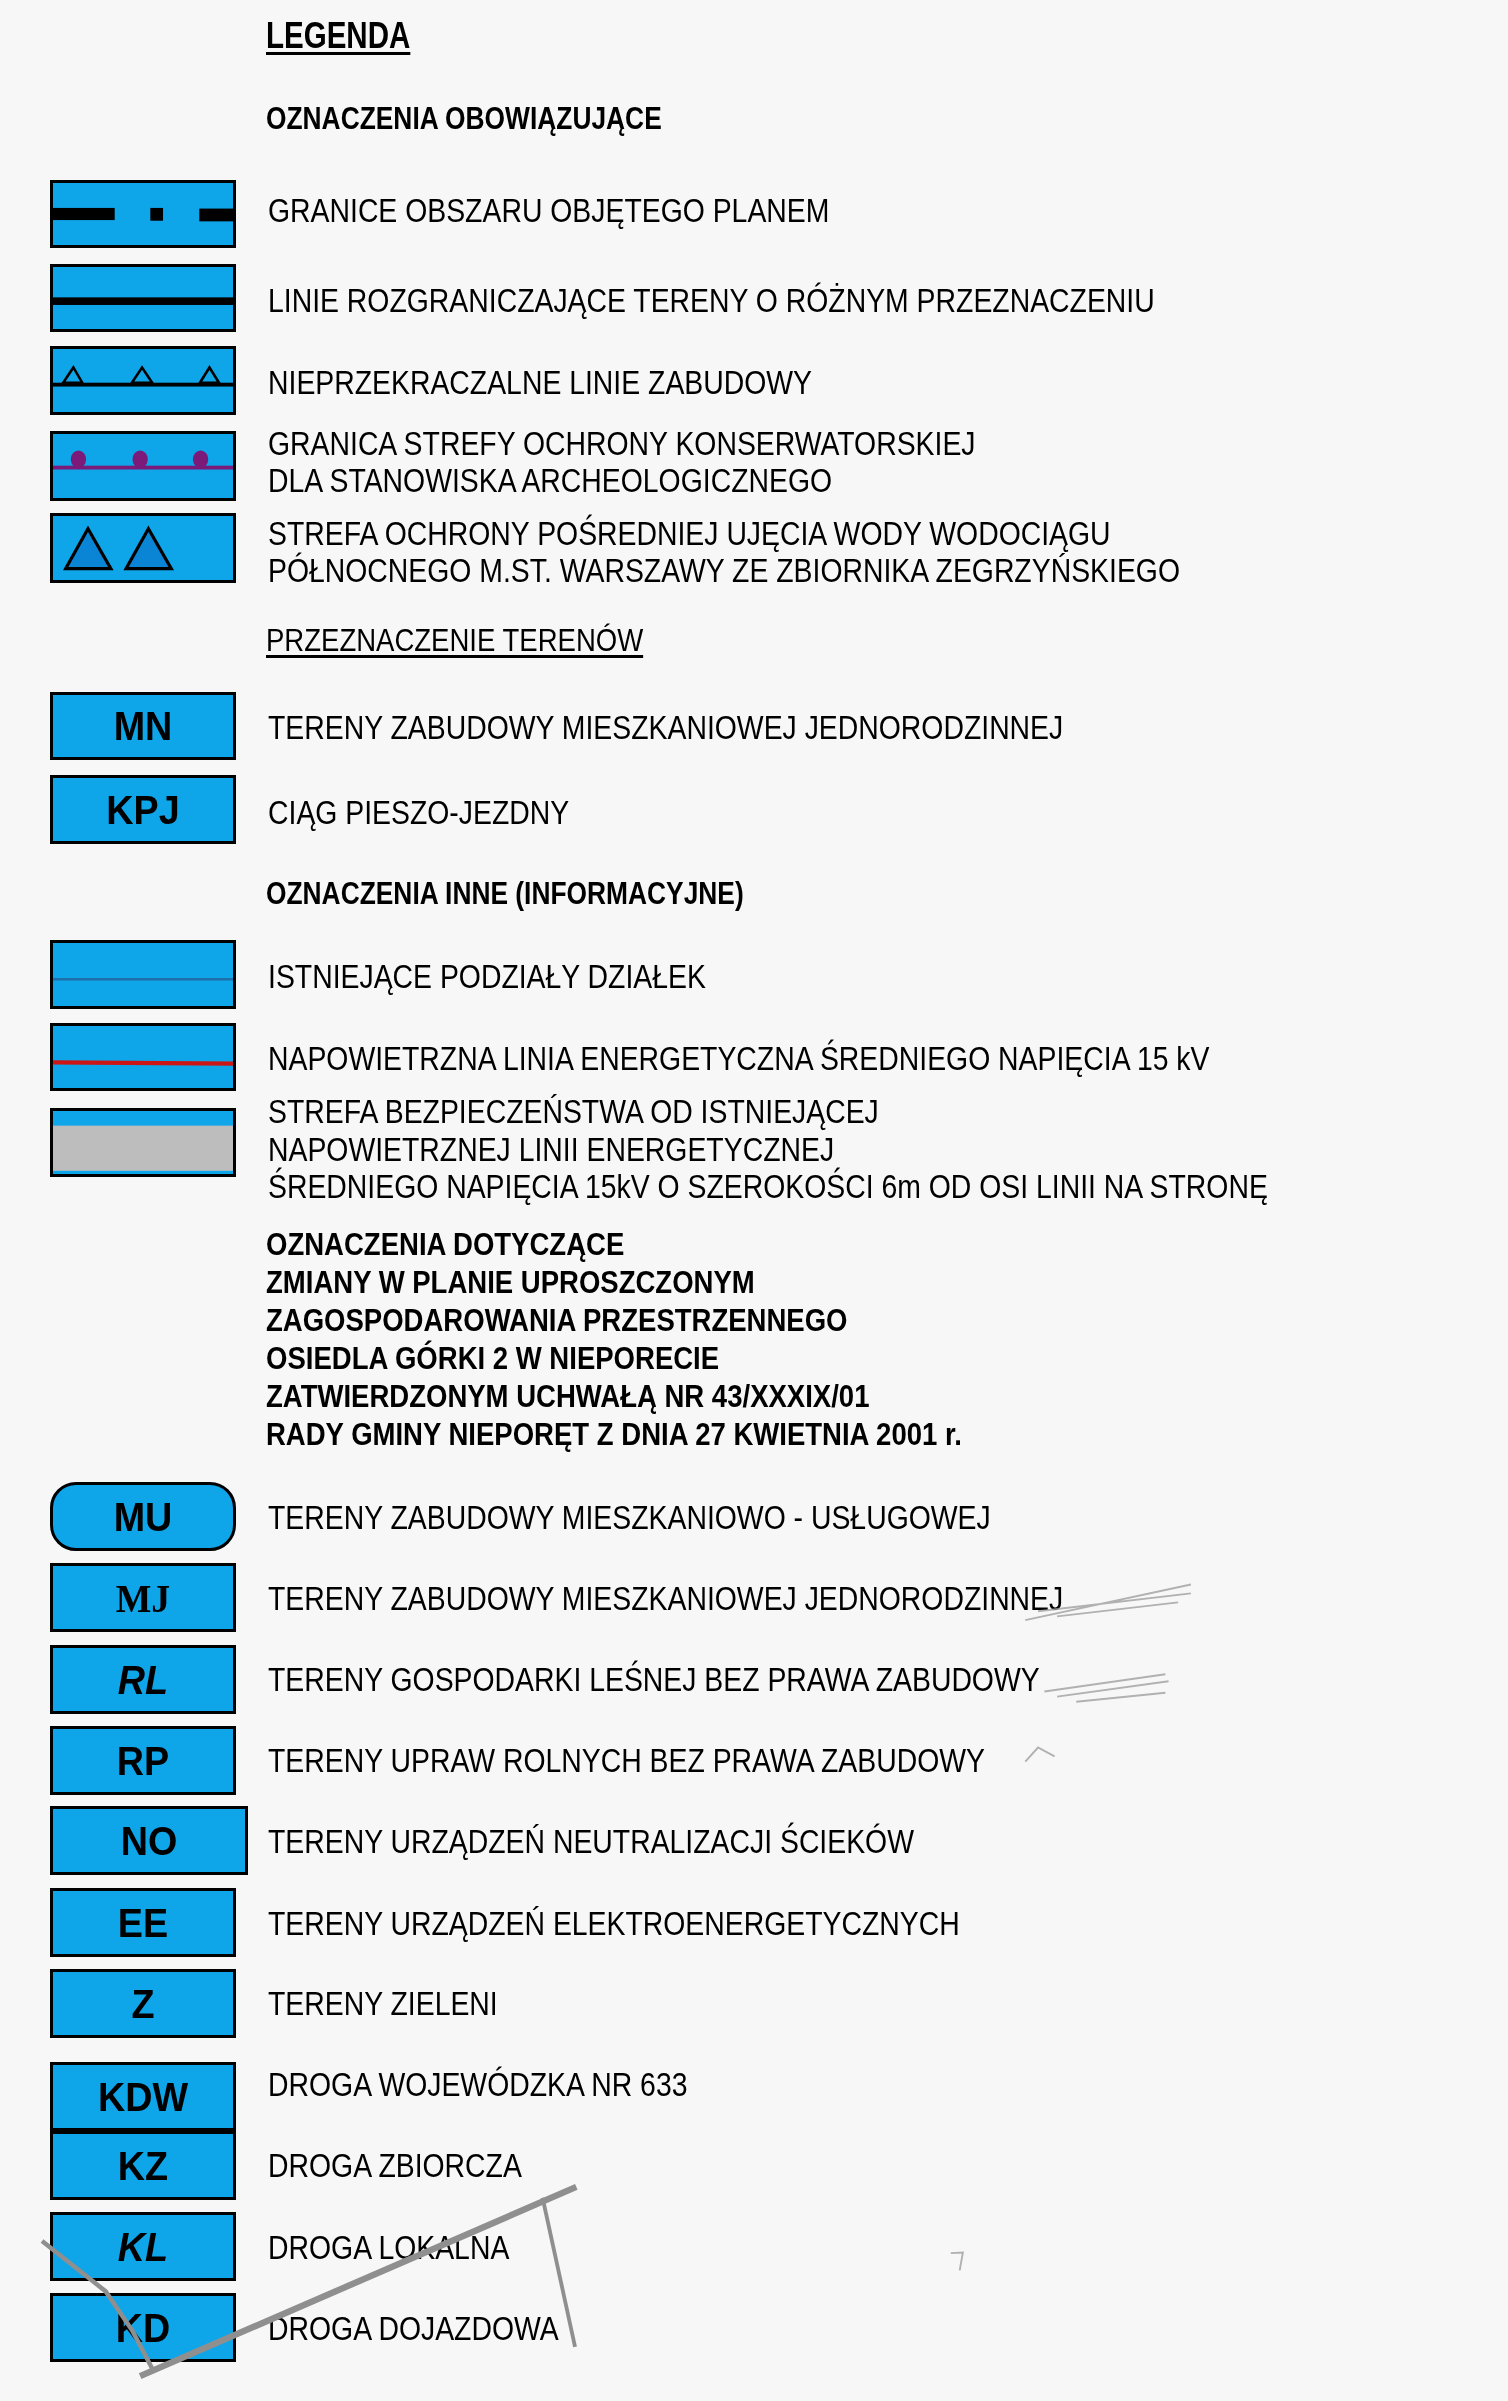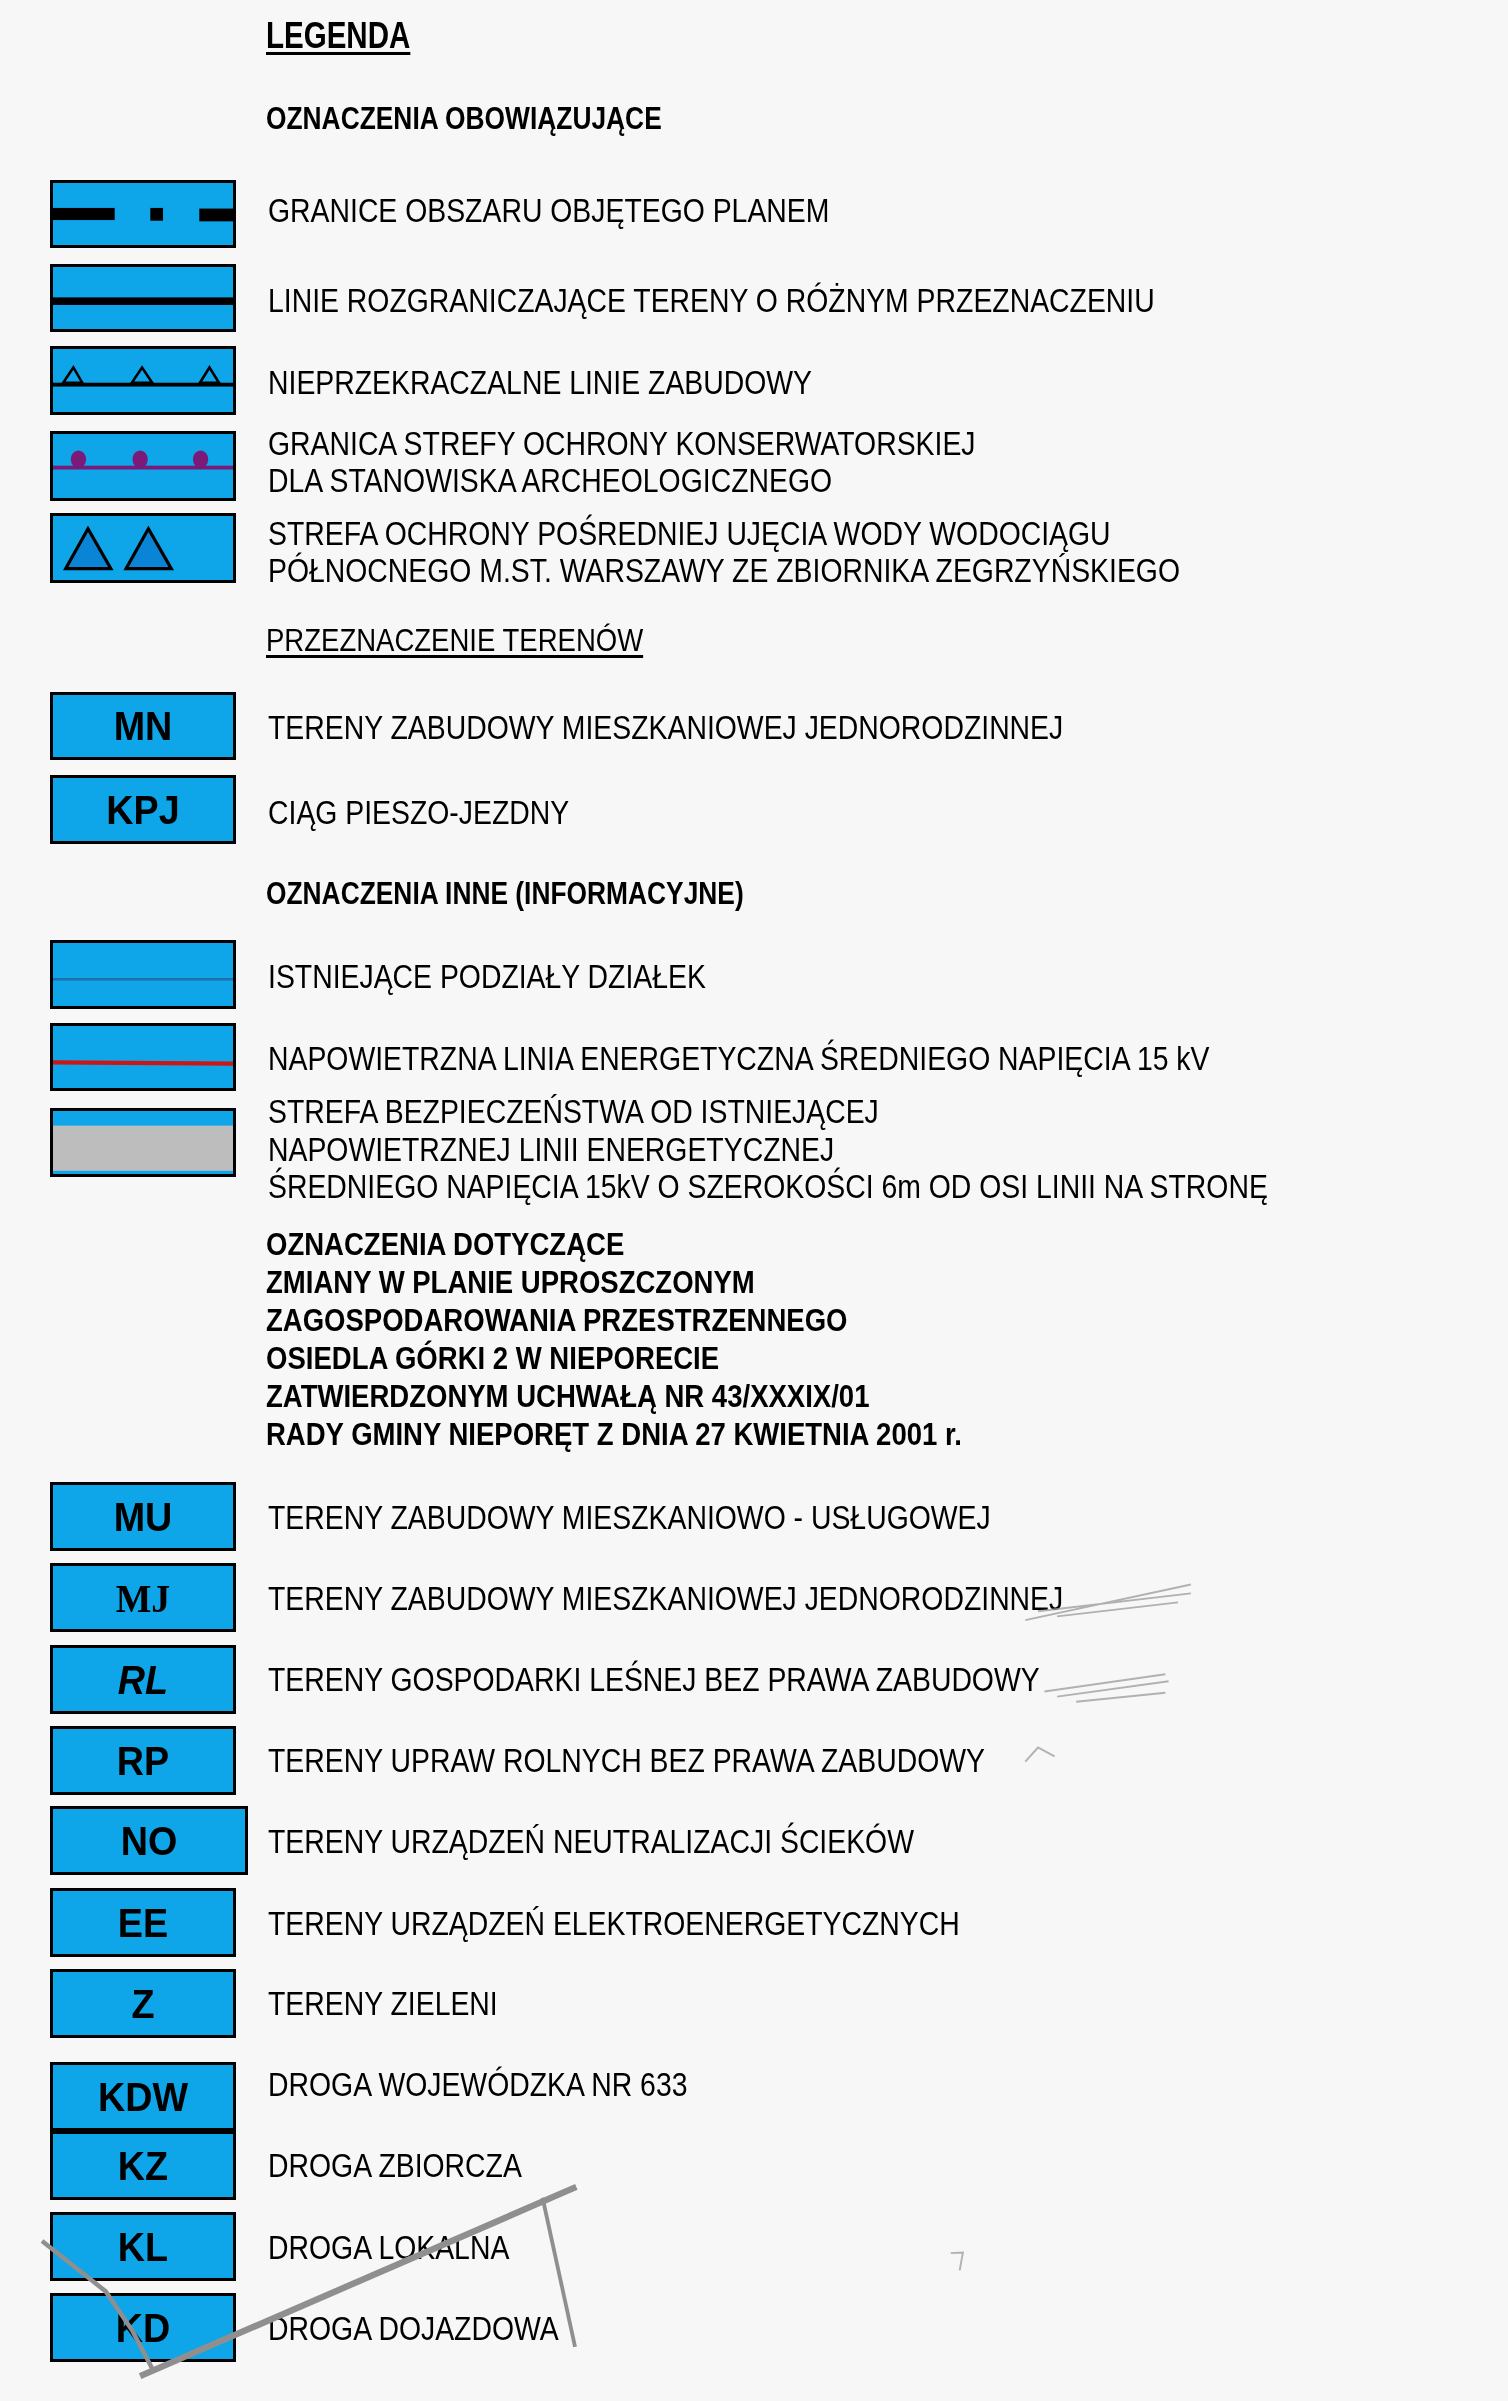--- a/index.html
+++ b/index.html
@@ -132,21 +132,21 @@
 <div class="bold-block">
   <div>OZNACZENIA DOTYCZĄCE</div>
   <div>ZMIANY W PLANIE UPROSZCZONYM</div>
   <div>ZAGOSPODAROWANIA PRZESTRZENNEGO</div>
   <div>OSIEDLA GÓRKI 2 W NIEPORECIE</div>
   <div>ZATWIERDZONYM UCHWAŁĄ NR 43/XXXIX/01</div>
   <div>RADY GMINY NIEPORĘT Z DNIA 27 KWIETNIA 2001 r.</div>
 </div>
 
 <div id="amendment-list">
-    <div class="box" style="top: 1482px; height: 63px;">
+    <div class="box" style="top: 1482px; height: 63px; border-radius: 26px;">
       <div class="code">MU</div>
     </div>
     <div class="desc" style="top: 1499px;">TERENY ZABUDOWY MIESZKANIOWO - USŁUGOWEJ</div>
     <div class="box" style="top: 1563px; height: 63px; font-family: Liberation Serif, serif;">
       <div class="code">MJ</div>
     </div>
     <div class="desc" style="top: 1580px;">TERENY ZABUDOWY MIESZKANIOWEJ JEDNORODZINNEJ</div>
     <div class="box" style="top: 1645px; height: 63px; font-style: italic;">
       <div class="code">RL</div>
     </div>
@@ -168,21 +168,21 @@
     </div>
     <div class="desc" style="top: 1985px;">TERENY ZIELENI</div>
     <div class="box" style="top: 2050px; height: 63px; margin-top: 12px;">
       <div class="code">KDW</div>
     </div>
     <div class="desc" style="top: 2066px;">DROGA WOJEWÓDZKA NR 633</div>
     <div class="box" style="top: 2131px; height: 63px;">
       <div class="code">KZ</div>
     </div>
     <div class="desc" style="top: 2147px;">DROGA ZBIORCZA</div>
-    <div class="box" style="top: 2212px; height: 63px;">
+    <div class="box" style="top: 2212px; height: 63px; font-style: italic;">
       <div class="code">KL</div>
     </div>
     <div class="desc" style="top: 2229px;">DROGA LOKALNA</div>
     <div class="box" style="top: 2293px; height: 63px;">
       <div class="code">KD</div>
     </div>
     <div class="desc" style="top: 2310px;">DROGA DOJAZDOWA</div>
   </div>
 
 <svg class="overlay" viewBox="0 0 2368 3770">

